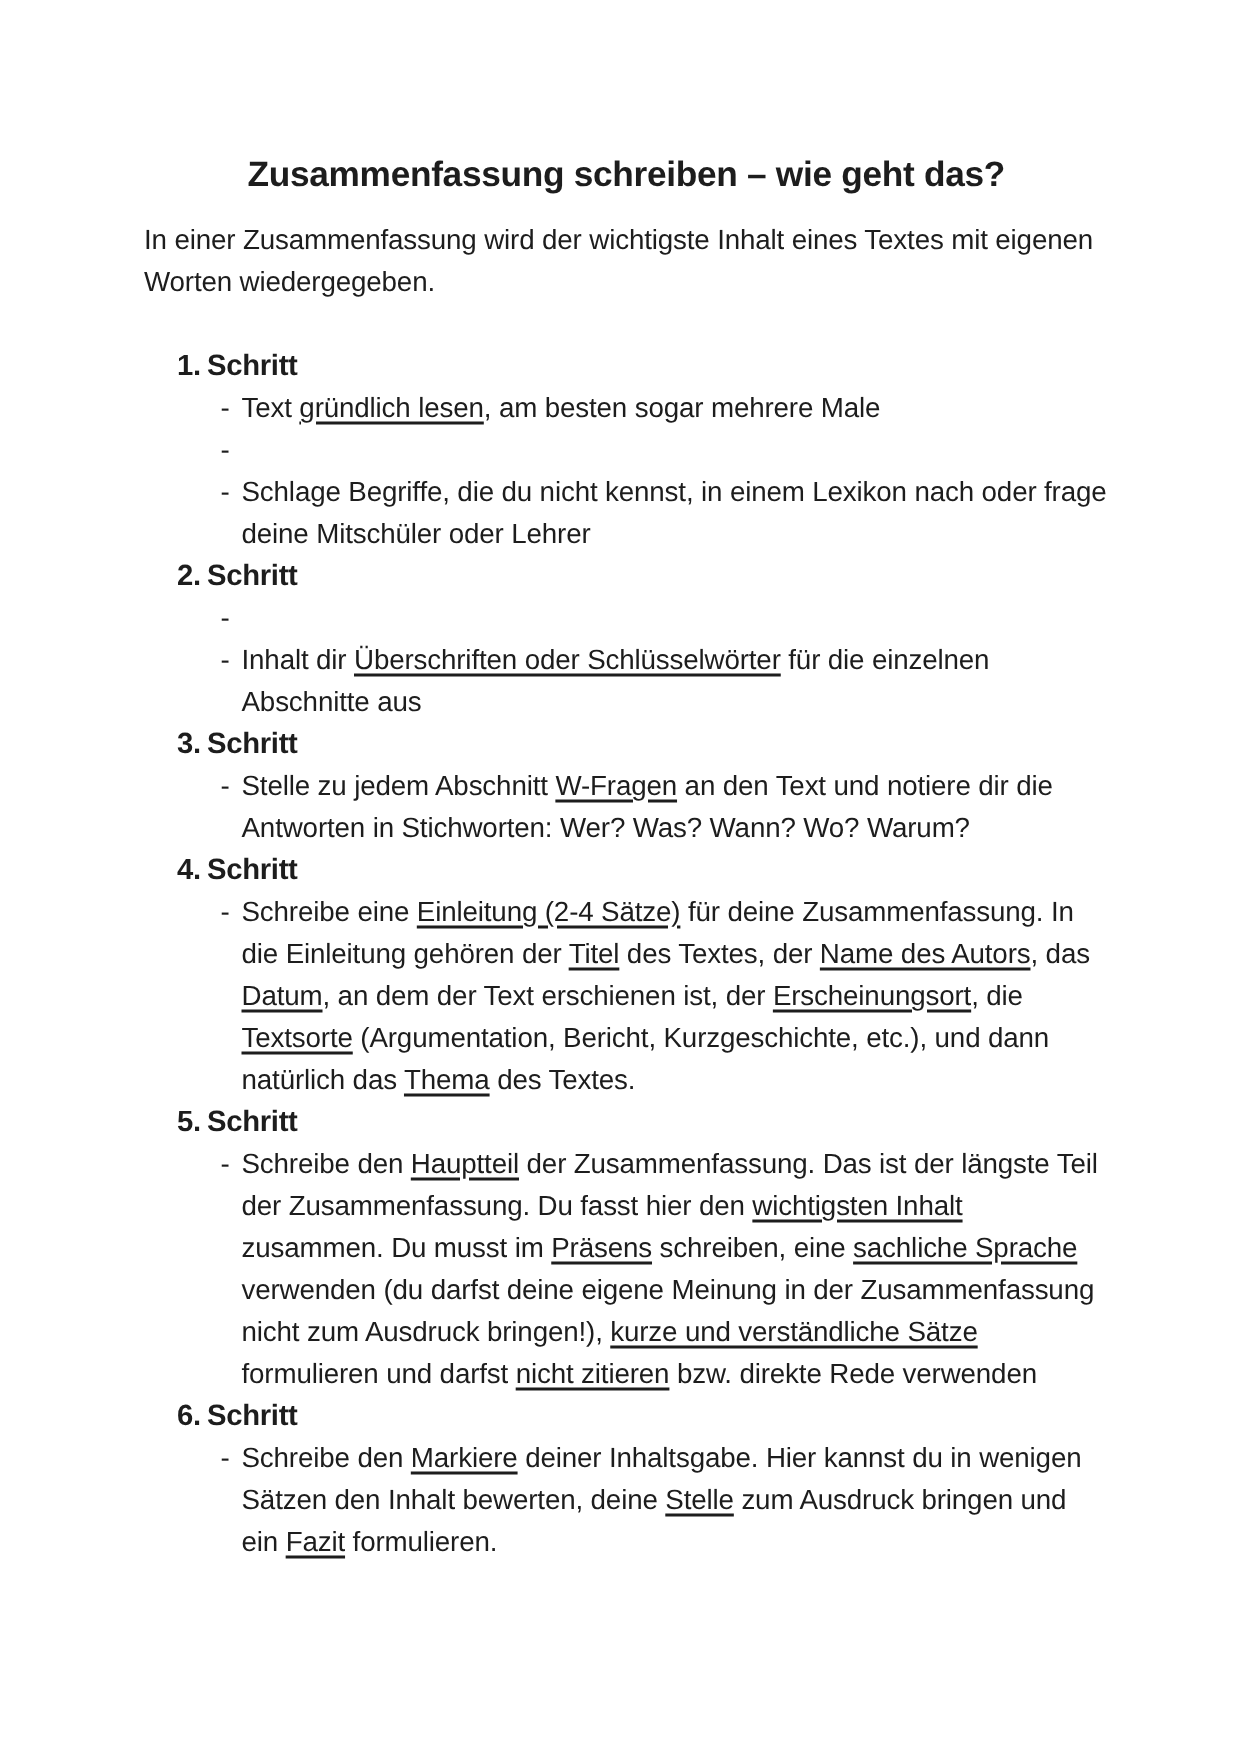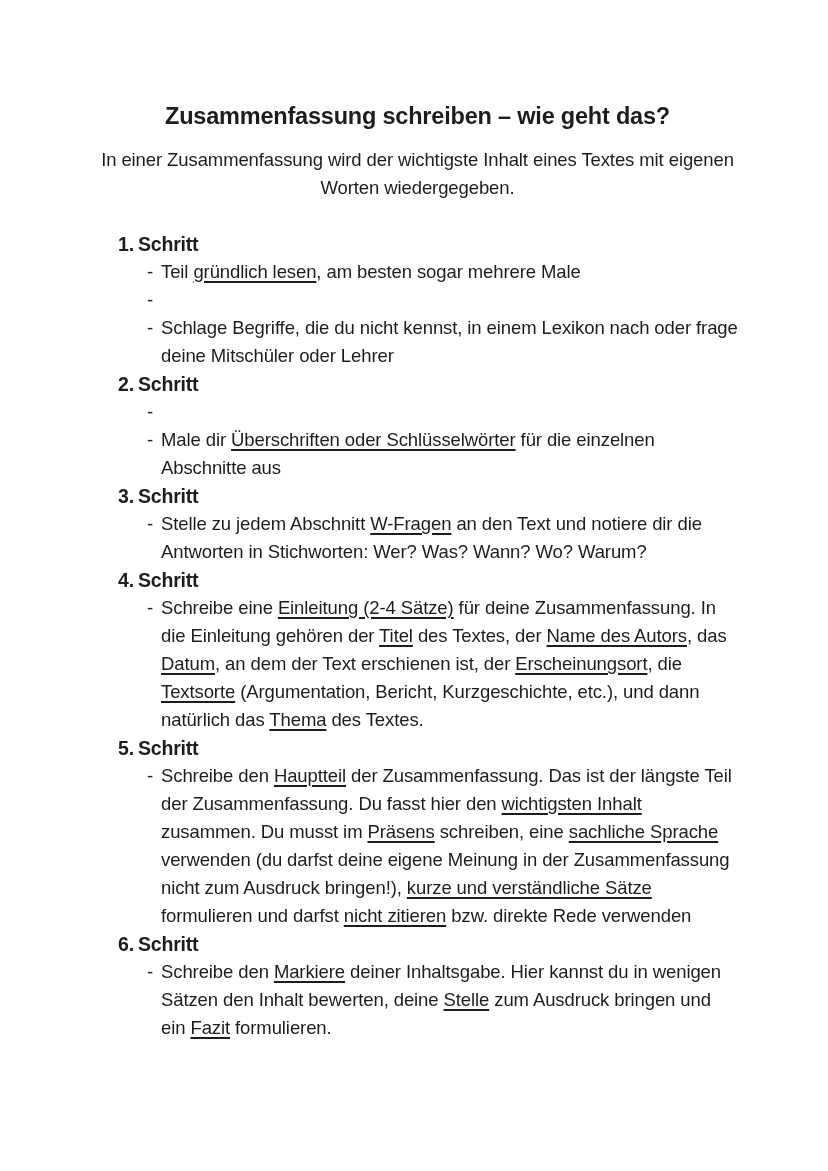--- a/index.html
+++ b/index.html
@@ -29,21 +29,20 @@
     font-weight: 700;
     line-height: 34px;
     text-align: center;
     letter-spacing: -0.2px;
   }
   .intro {
     margin: 0;
     font-size: 18.5px;
     line-height: 28px;
     letter-spacing: -0.1px;
-    text-align: center;
   }
   .steps {
     list-style: none;
     margin: 28px 0 0 0;
     padding: 0;
   }
   .step-heading {
     display: flex;
     align-items: baseline;
     padding-left: 22px;
@@ -92,21 +91,21 @@
 
   <ol class="steps" id="steps-root">
       <li class="step">
         <div class="step-heading">
           <span class="step-number">1.</span>
           <span class="step-label">Schritt</span>
         </div>
         <ul class="bullets">
           <li class="bullet">
             <span class="bullet-dash">-</span>
-            <span class="bullet-text"><span>Teil </span><span class="u">gründlich lesen</span><span>, am besten sogar mehrere Male</span></span>
+            <span class="bullet-text"><span>Text </span><span class="u">gründlich lesen</span><span>, am besten sogar mehrere Male</span></span>
           </li>
           <li class="bullet">
             <span class="bullet-dash">-</span>
           </li>
           <li class="bullet">
             <span class="bullet-dash">-</span>
             <span class="bullet-text"><span>Schlage Begriffe, die du nicht kennst, in einem Lexikon nach oder frage deine Mitschüler oder Lehrer</span></span>
           </li>
         </ul>
       </li>
@@ -114,21 +113,21 @@
         <div class="step-heading">
           <span class="step-number">2.</span>
           <span class="step-label">Schritt</span>
         </div>
         <ul class="bullets">
           <li class="bullet">
             <span class="bullet-dash">-</span>
           </li>
           <li class="bullet">
             <span class="bullet-dash">-</span>
-            <span class="bullet-text"><span>Male dir </span><span class="u">Überschriften oder Schlüsselwörter</span><span> für die einzelnen Abschnitte aus</span></span>
+            <span class="bullet-text"><span>Inhalt dir </span><span class="u">Überschriften oder Schlüsselwörter</span><span> für die einzelnen Abschnitte aus</span></span>
           </li>
         </ul>
       </li>
       <li class="step">
         <div class="step-heading">
           <span class="step-number">3.</span>
           <span class="step-label">Schritt</span>
         </div>
         <ul class="bullets">
           <li class="bullet">

